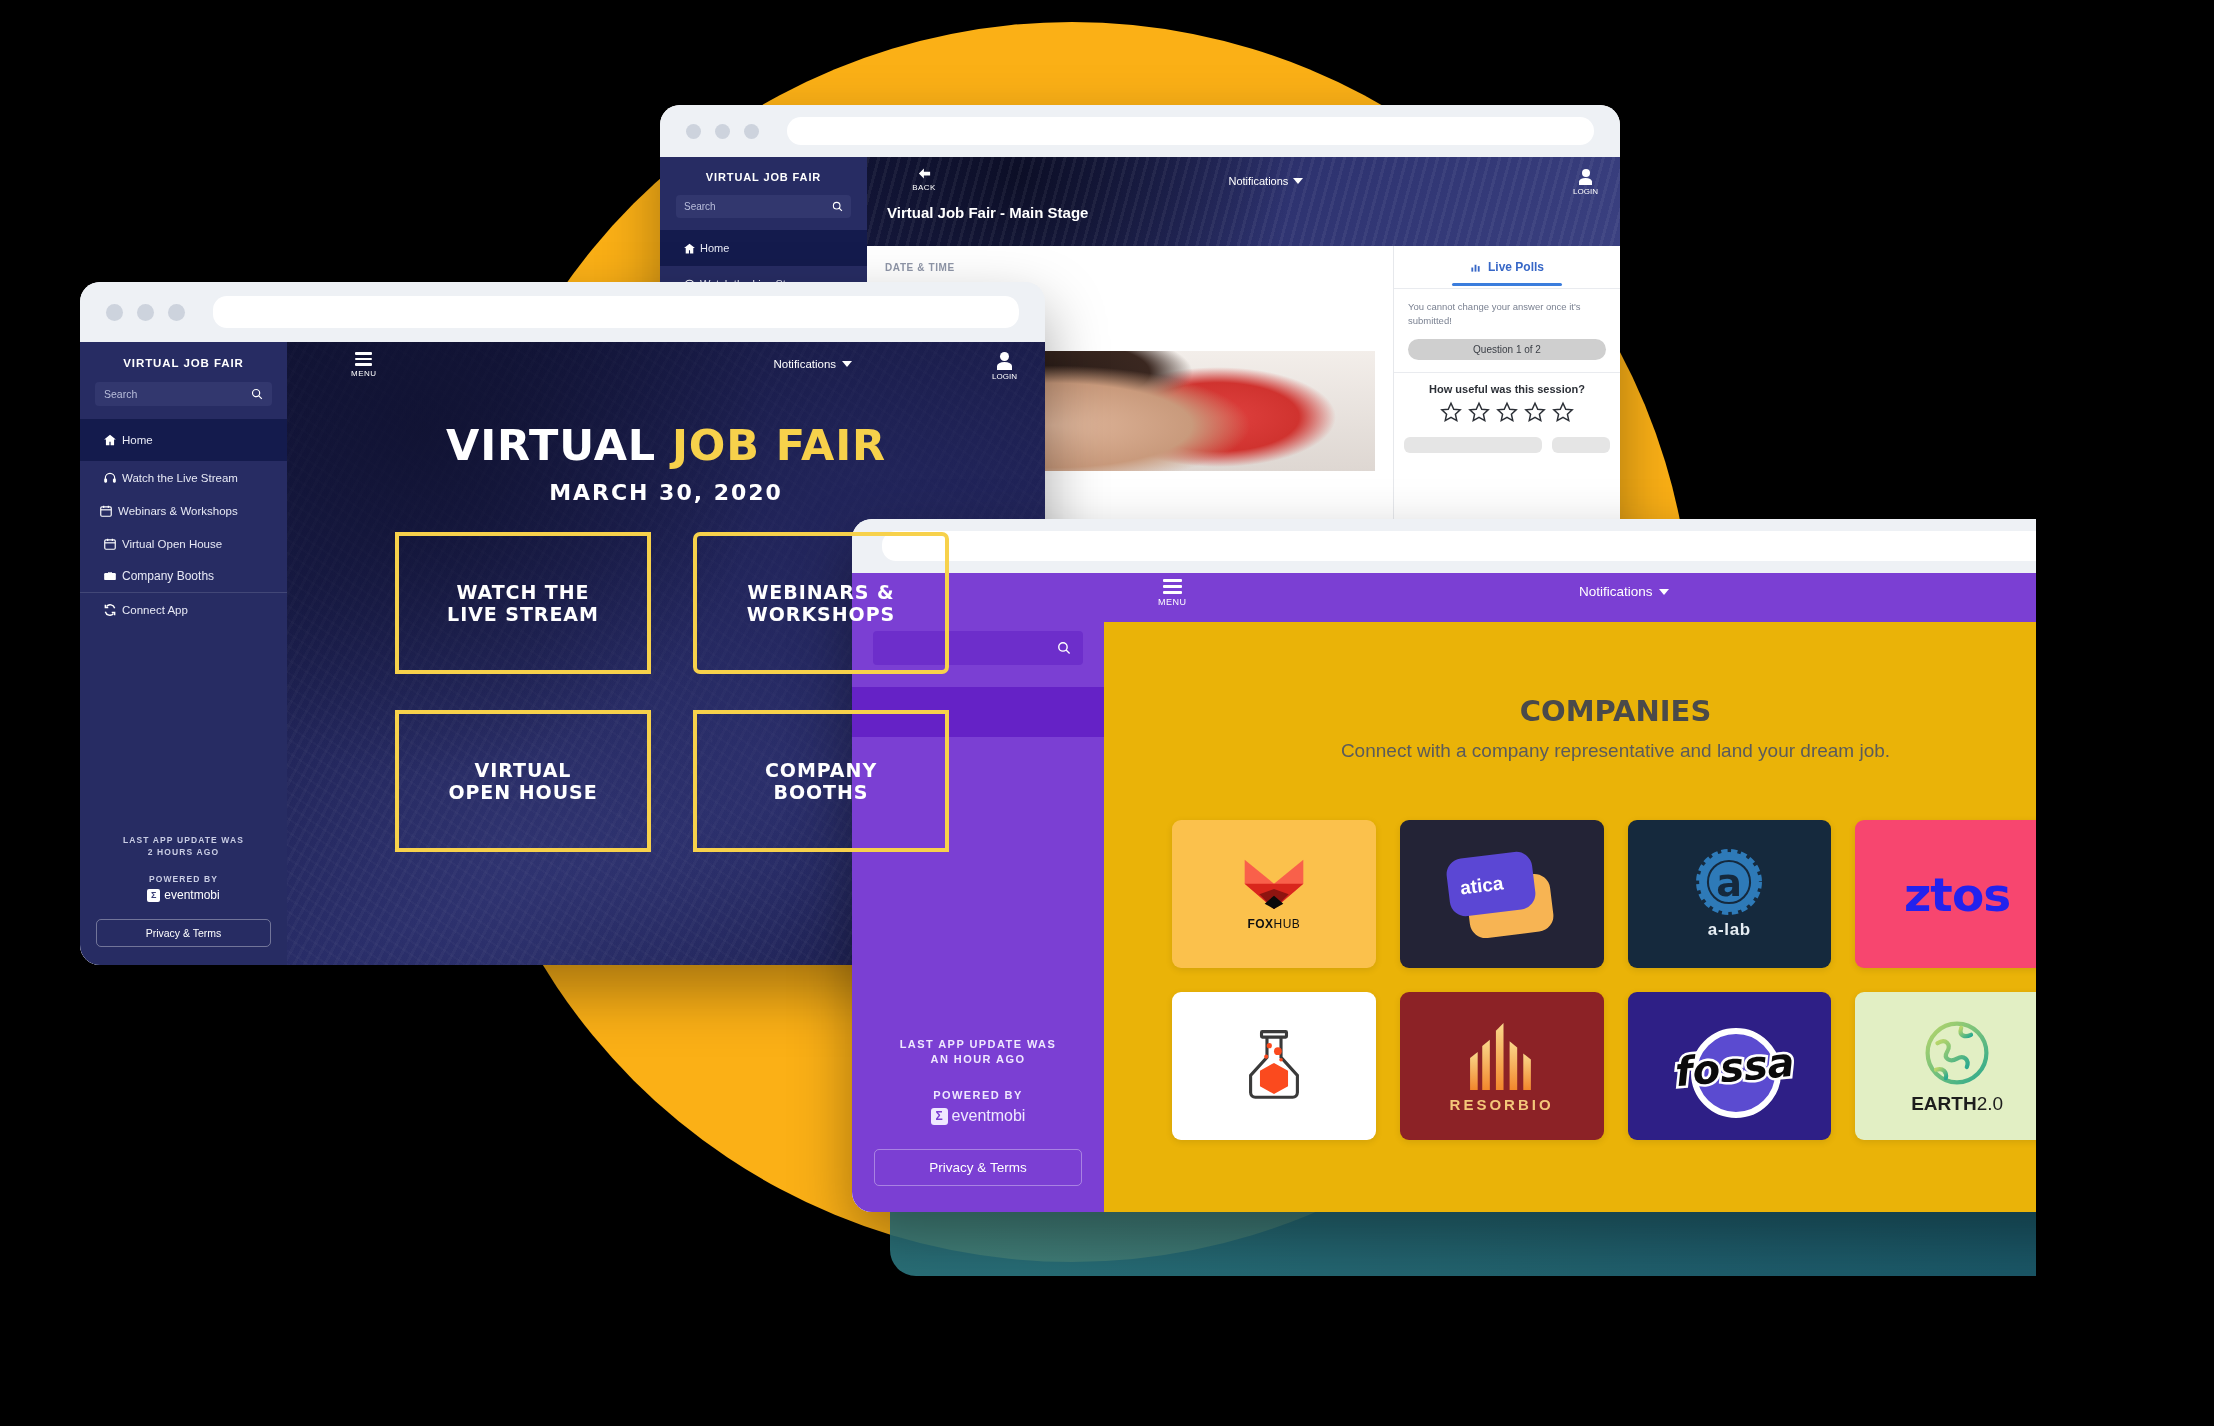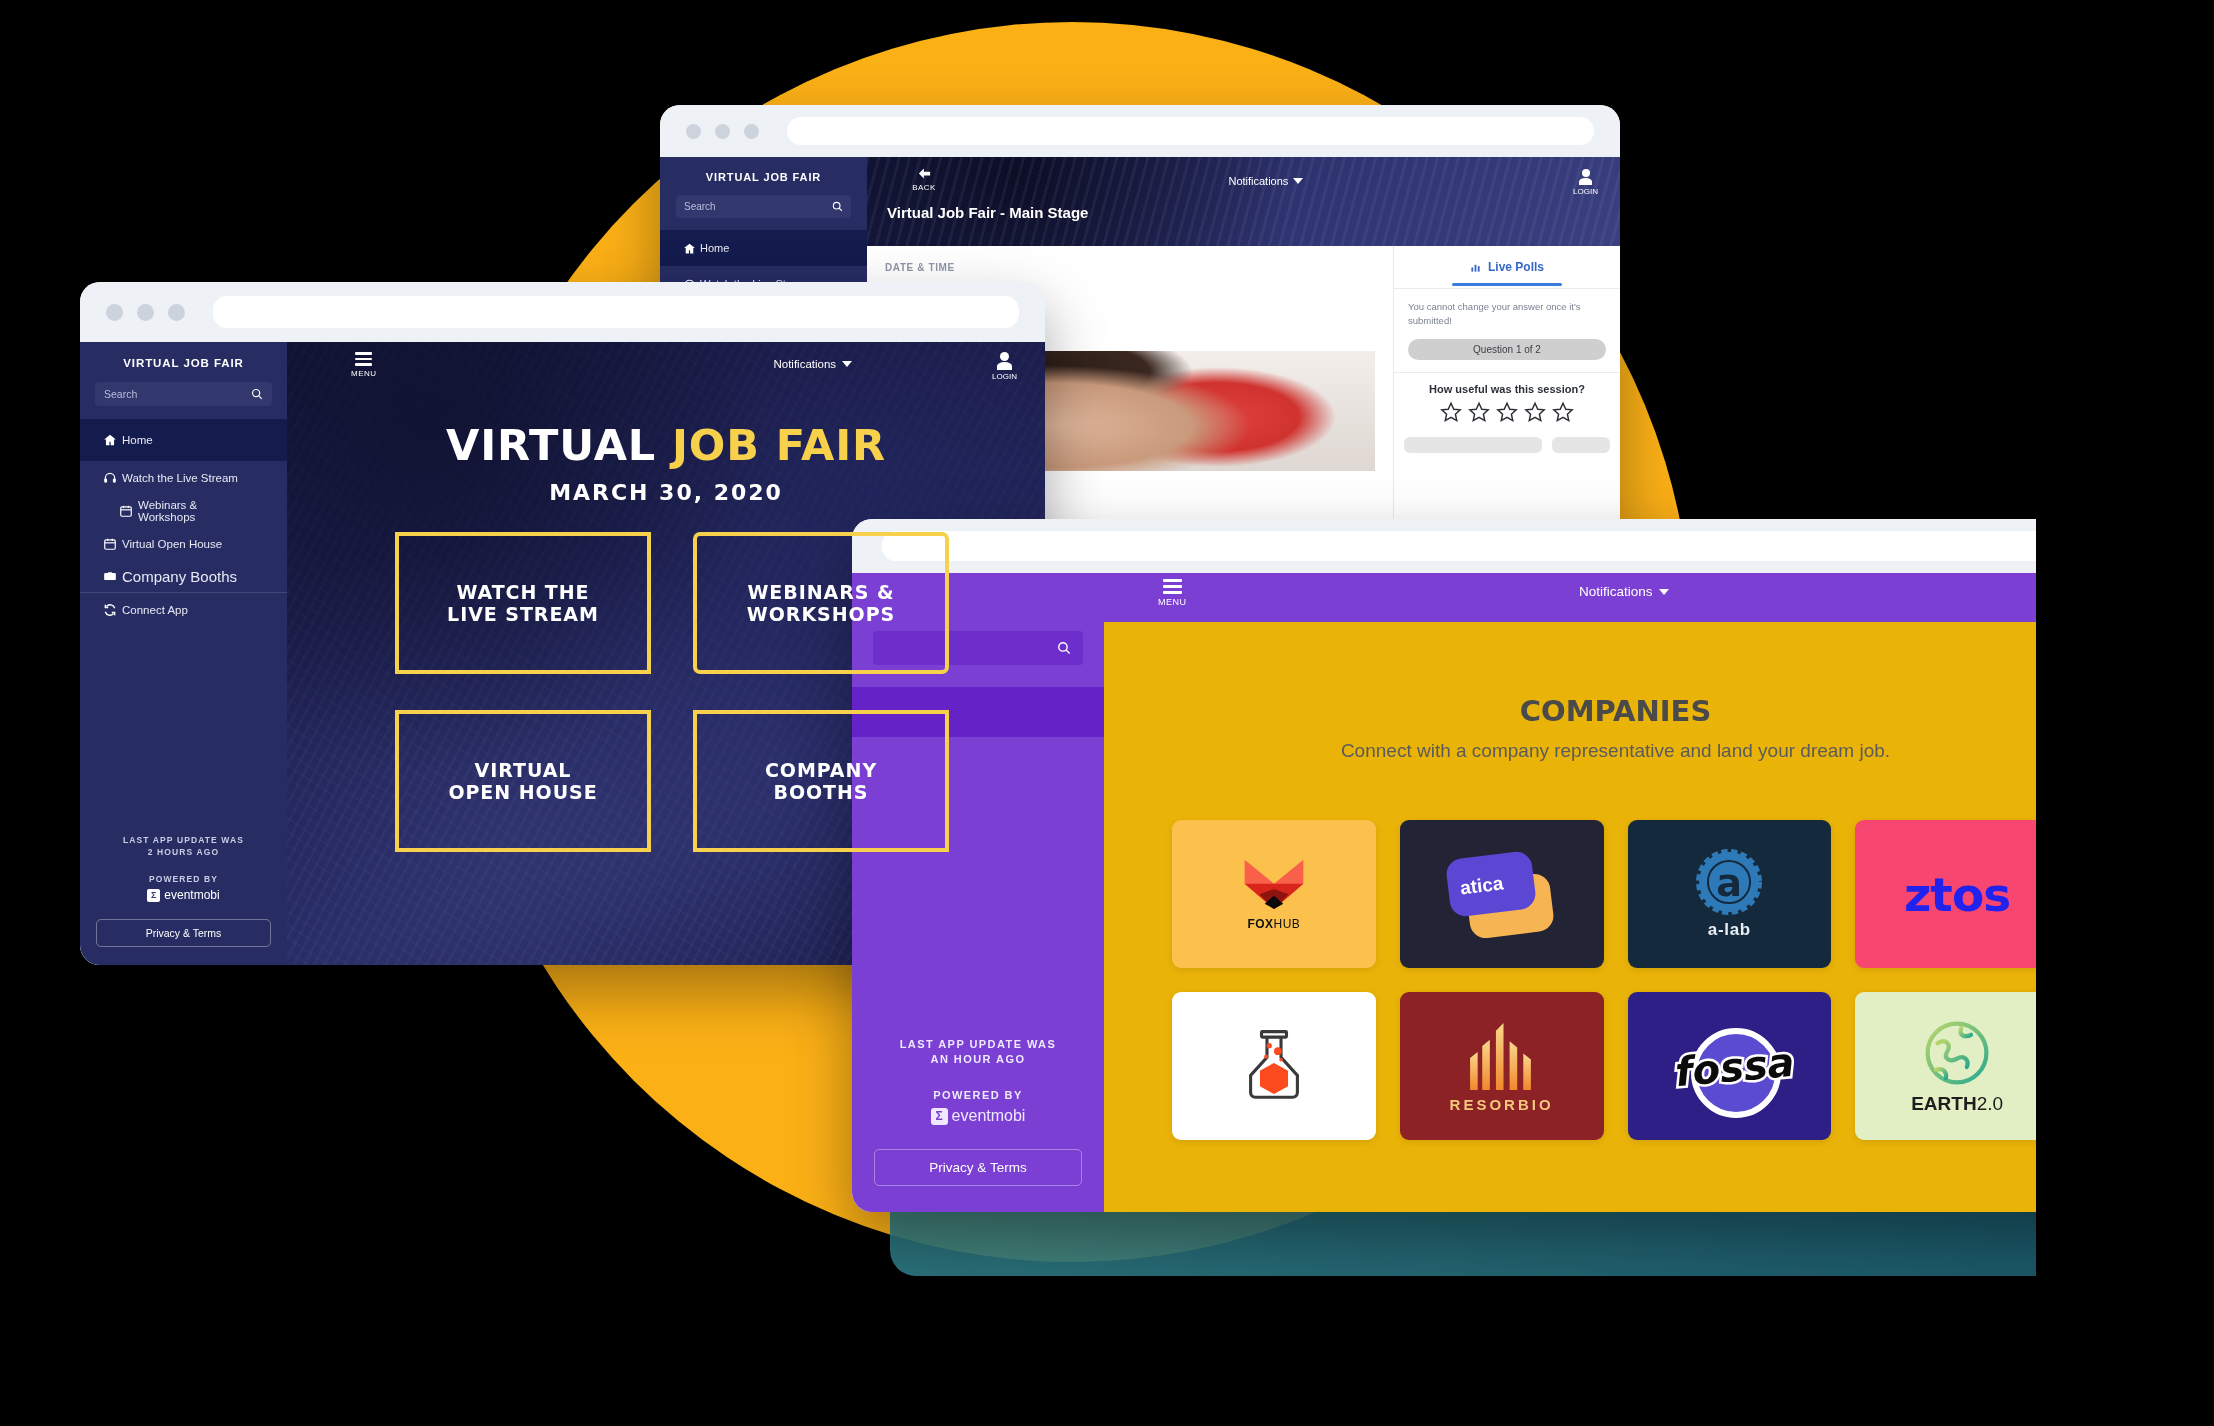--- a/index.html
+++ b/index.html
@@ -295,21 +295,21 @@
         <div class="nav-item" style="height:33px;padding:0 18px;font-size:11.5px;">
           <span class="ico" style="width:24px;">
             <svg width="14" height="14" viewBox="0 0 24 24" fill="none" stroke="#fff" stroke-width="2">
               <path d="M4 14v-2a8 8 0 0 1 16 0v2"></path>
                 <rect x="2" y="13" width="5" height="7" rx="2" fill="#fff" stroke="none"></rect>
               <rect x="17" y="13" width="5" height="7" rx="2" fill="#fff" stroke="none"></rect>
               </svg>
           </span>
           <span>Watch the Live Stream</span>
         </div>
-        <div class="nav-item" style="height:33px;padding:0 34px;font-size:11.5px;">
+        <div class="nav-item" style="height:33px;padding:0 14px;font-size:11.5px;">
           <span class="ico" style="width:24px;">
             <svg width="14" height="14" viewBox="0 0 24 24" fill="none" stroke="#fff" stroke-width="2">
               <rect x="3" y="5" width="18" height="16" rx="2"></rect>
                 <line x1="3" y1="10" x2="21" y2="10"></line>
               <line x1="8" y1="3" x2="8" y2="7"></line>
                 <line x1="16" y1="3" x2="16" y2="7"></line>
               </svg>
           </span>
           <span>Webinars &amp; Workshops</span>
         </div>
@@ -317,21 +317,21 @@
           <span class="ico" style="width:24px;">
             <svg width="14" height="14" viewBox="0 0 24 24" fill="none" stroke="#fff" stroke-width="2">
               <rect x="3" y="5" width="18" height="16" rx="2"></rect>
                 <line x1="3" y1="10" x2="21" y2="10"></line>
               <line x1="8" y1="3" x2="8" y2="7"></line>
                 <line x1="16" y1="3" x2="16" y2="7"></line>
               </svg>
           </span>
           <span>Virtual Open House</span>
         </div>
-        <div class="nav-item" style="height:33px;padding:0 18px;font-size:15px;border-bottom:1px solid rgba(255,255,255,.13);text-align:right;">
+        <div class="nav-item" style="height:33px;padding:0 18px;font-size:12px;border-bottom:1px solid rgba(255,255,255,.13);text-align:right;">
           <span class="ico" style="width:24px;">
             <svg width="14" height="14" viewBox="0 0 24 24" fill="#fff">
               <rect x="2" y="7" width="20" height="12" rx="2"></rect>
                 <path d="M9 7V5h6v2h-2V6h-2v1z"></path>
               </svg>
           </span>
           <span>Company Booths</span>
         </div>
         <div class="nav-item" style="height:33px;padding:0 18px;font-size:11.5px;">
           <span class="ico" style="width:24px;">

